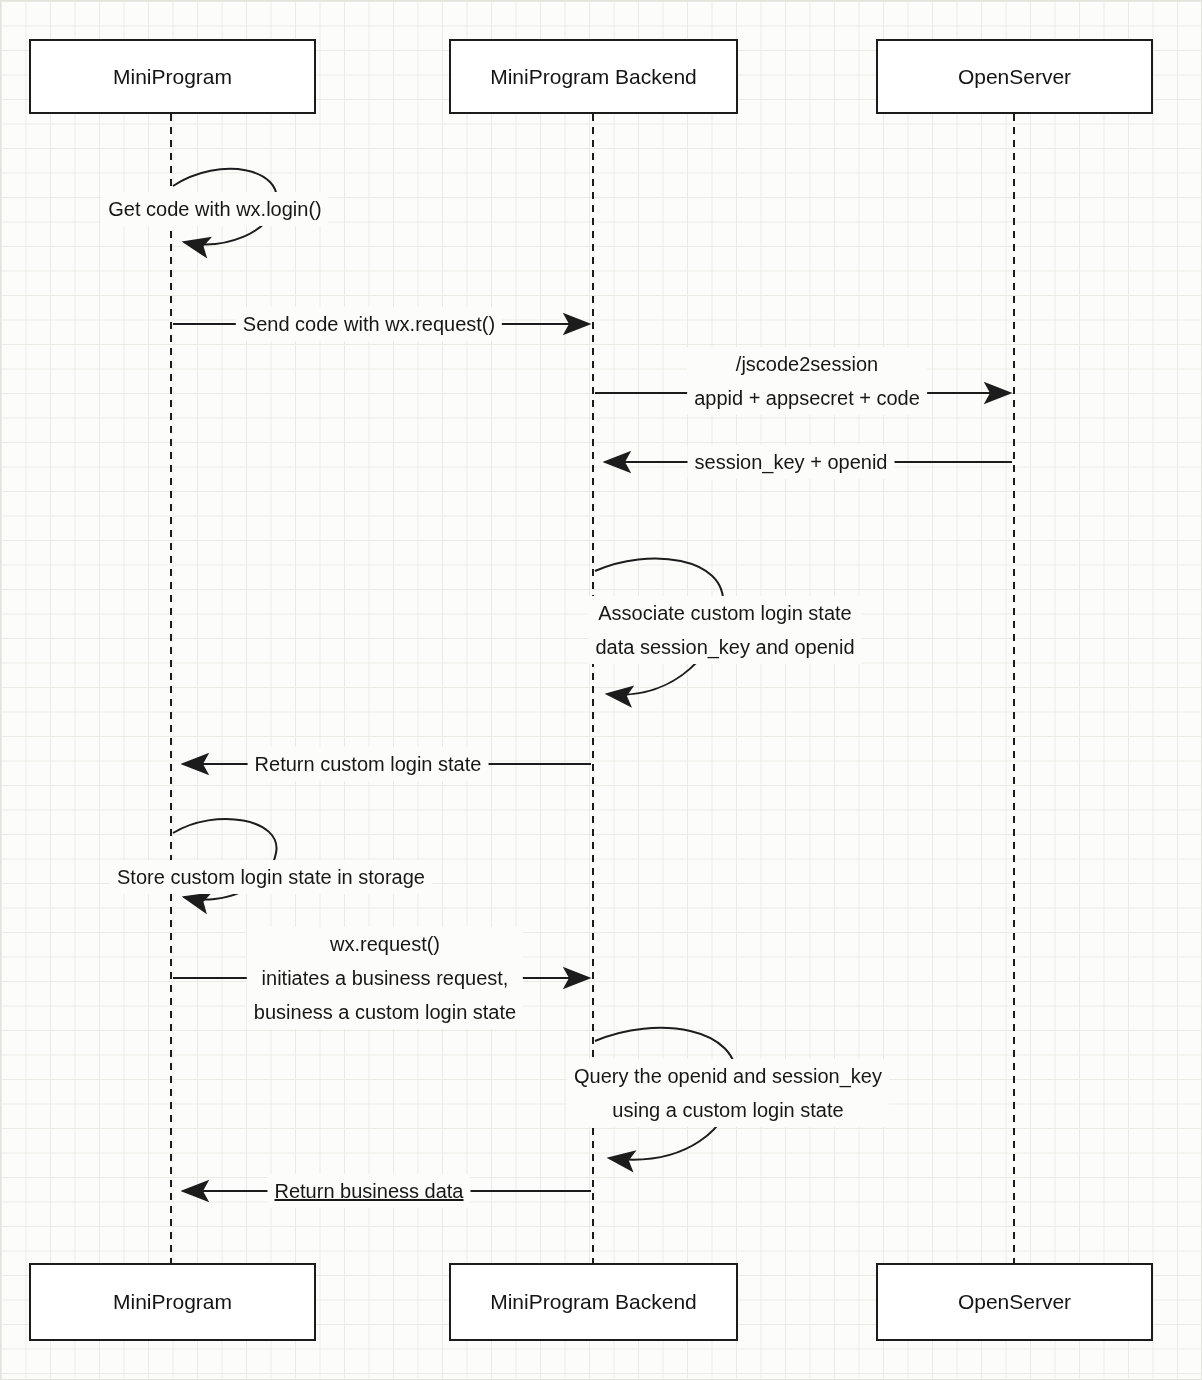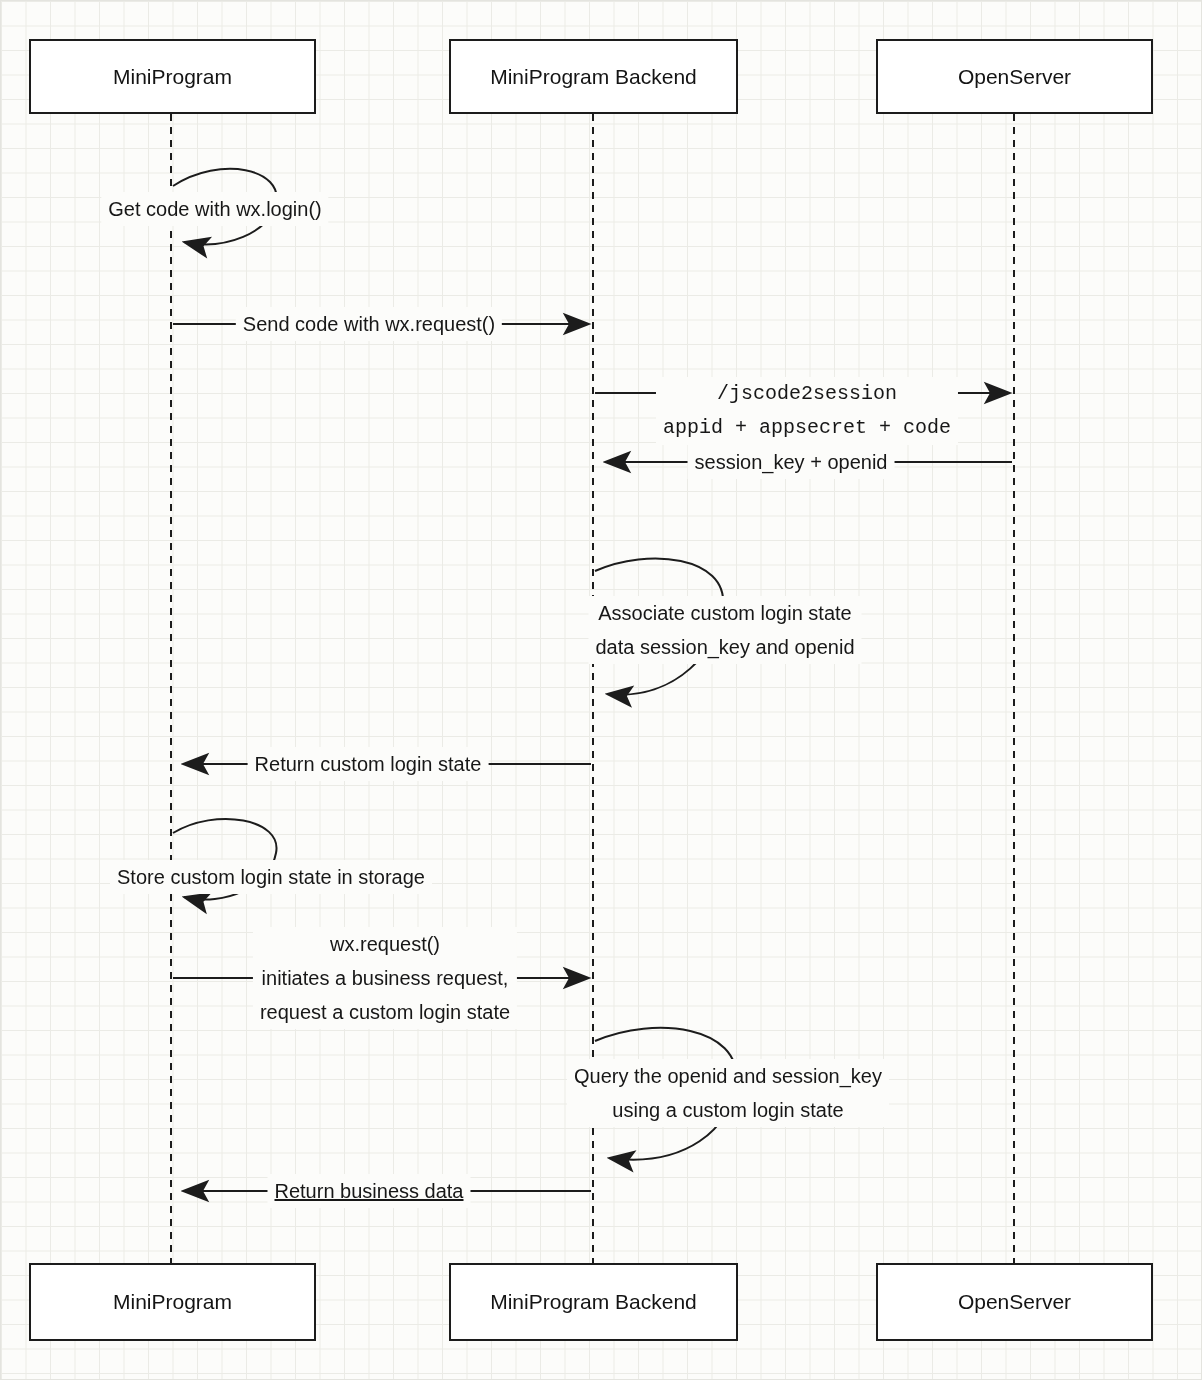--- a/index.html
+++ b/index.html
@@ -107,21 +107,21 @@
   </div>
 
   <div class="label" style="left:214px; top:208px;">
     <span>Get code with wx.login()</span>
   </div>
 
   <div class="label" style="left:368px; top:323px;">
     <span>Send code with wx.request()</span>
   </div>
 
-  <div class="label" style="left:806px; top:410px;font-family:Liberation Mono, monospace;">
+  <div class="label" style="left:806px; top:380px;">
     <span>/jscode2session</span>
     <span>appid + appsecret + code</span>
   </div>
 
   <div class="label" style="left:790px; top:461px;">
     <span>session_key + openid</span>
   </div>
 
   <div class="label" style="left:724px; top:629px;">
     <span>Associate custom login state</span>
@@ -132,21 +132,21 @@
     <span>Return custom login state</span>
   </div>
 
   <div class="label" style="left:270px; top:860px;margin-top:16px;">
     <span>Store custom login state in storage</span>
   </div>
 
   <div class="label" style="left:384px; top:977px;">
     <span>wx.request()</span>
     <span>initiates a business request,</span>
-    <span>request a custom login state</span>
+    <span>business a custom login state</span>
   </div>
 
   <div class="label" style="left:727px; top:1092px;">
     <span>Query the openid and session_key</span>
     <span>using a custom login state</span>
   </div>
 
   <div class="label" style="left:368px; top:1190px;text-decoration:underline;">
     <span>Return business data</span>
   </div>

